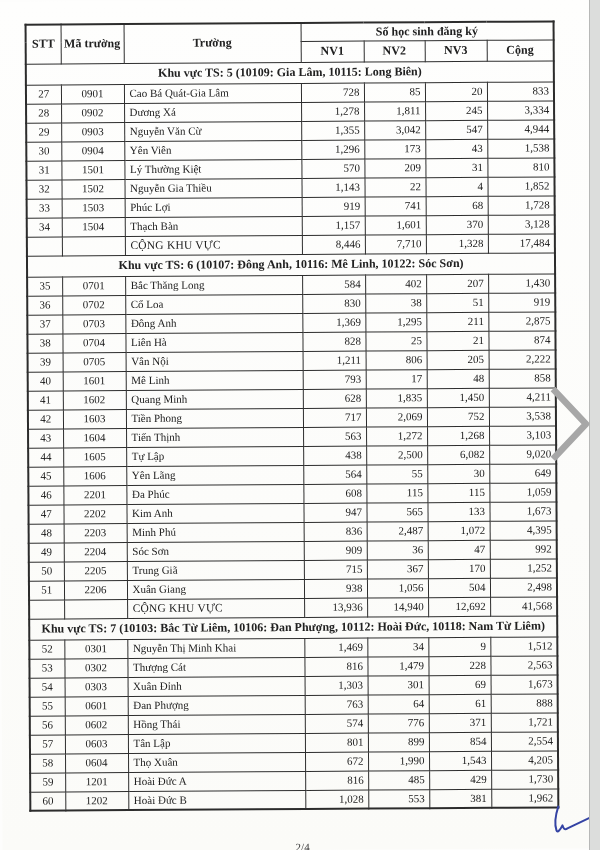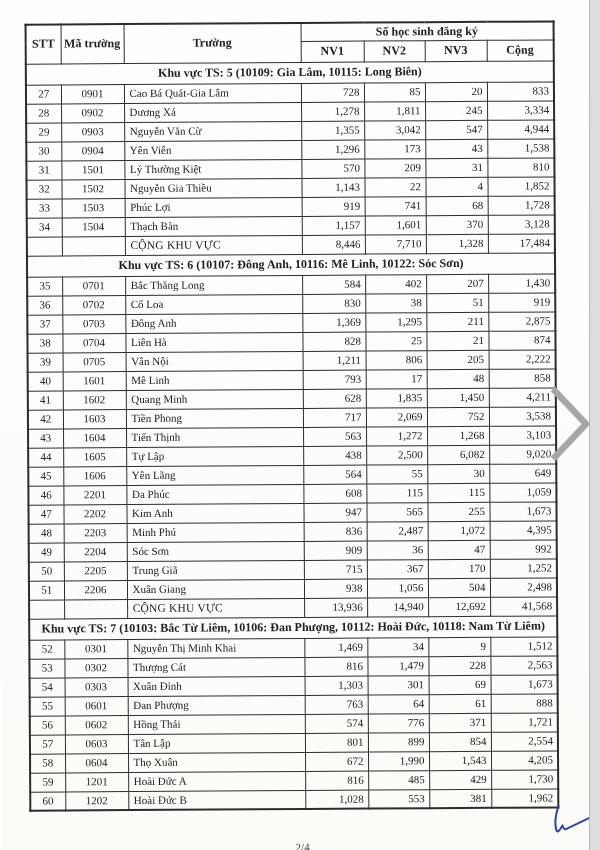--- a/index.html
+++ b/index.html
@@ -282,21 +282,21 @@
           <td class="r">115</td>
           <td class="r">115</td>
           <td class="r">1,059</td>
         </tr>
         <tr class="data-row">
           <td class="c">47</td>
           <td class="c">2202</td>
           <td class="l">Kim Anh</td>
           <td class="r">947</td>
           <td class="r">565</td>
-          <td class="r">255</td>
+          <td class="r">133</td>
           <td class="r">1,673</td>
         </tr>
         <tr class="data-row">
           <td class="c">48</td>
           <td class="c">2203</td>
           <td class="l">Minh Phú</td>
           <td class="r">836</td>
           <td class="r">2,487</td>
           <td class="r">1,072</td>
           <td class="r">4,395</td>

